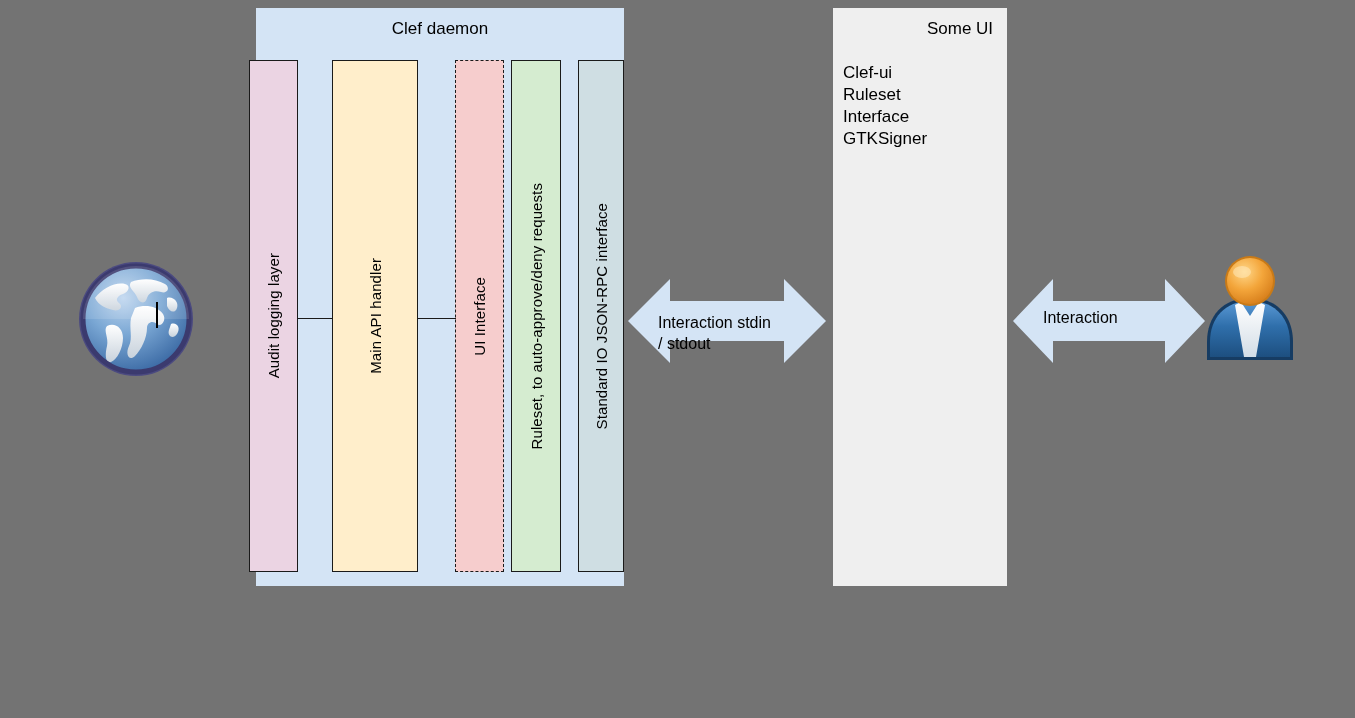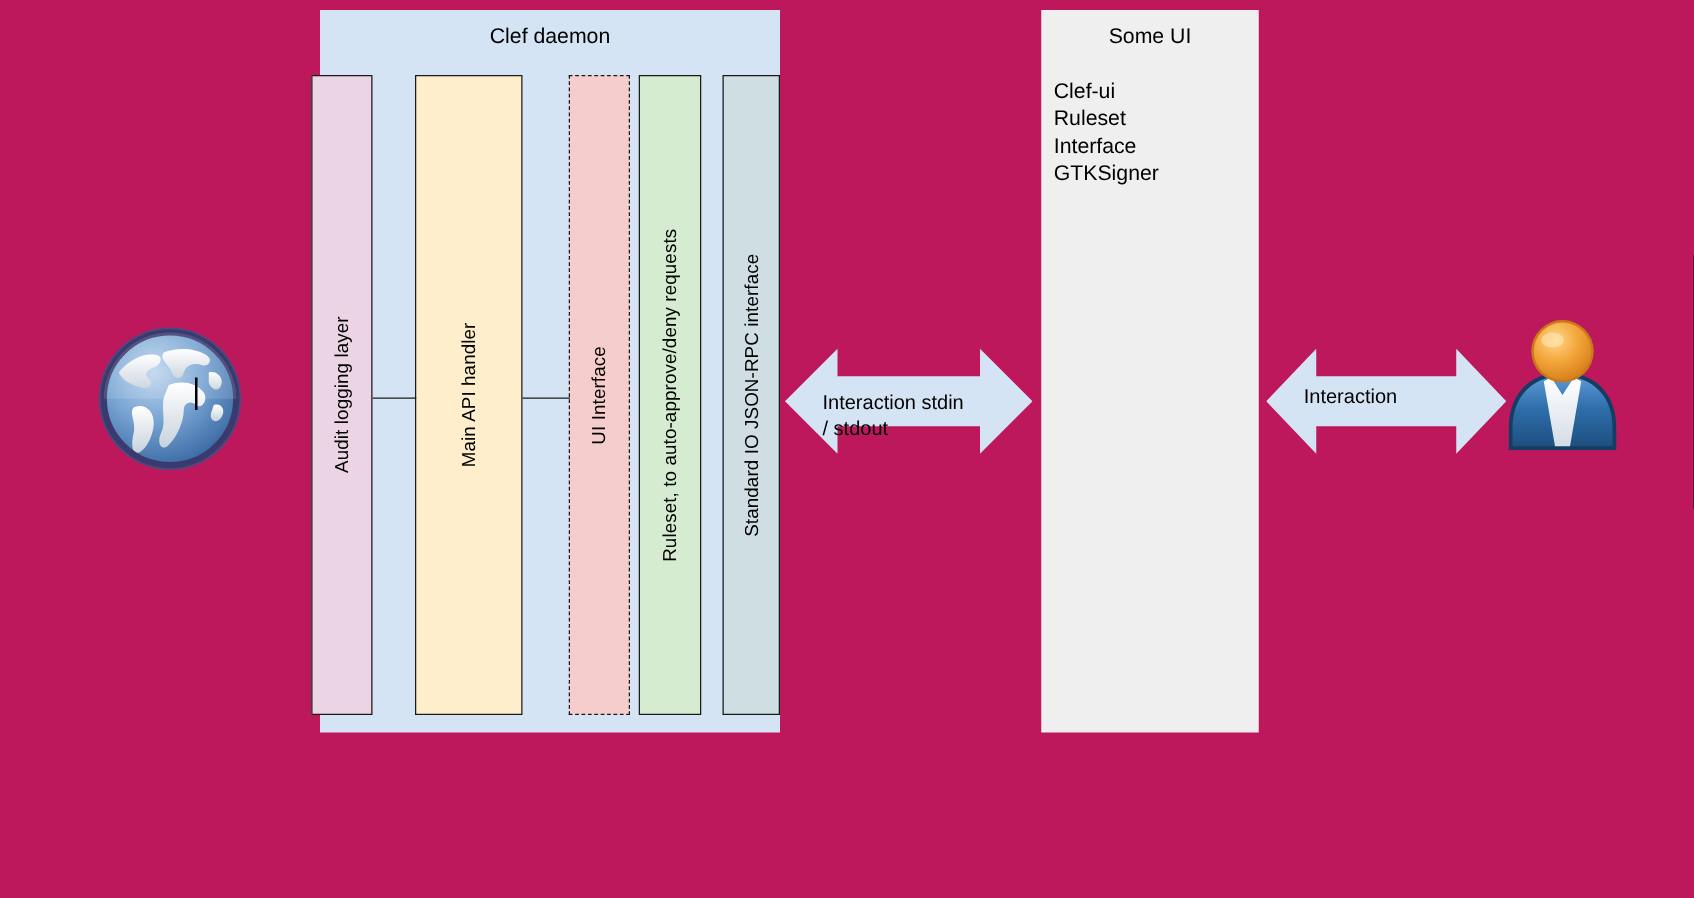--- a/index.html
+++ b/index.html
@@ -12,21 +12,21 @@
     height: 718px;
     position: relative;
     overflow: hidden;
     font-family: "Liberation Sans", sans-serif;
   }
   .canvas {
     position: absolute;
     left: 0; top: 0;
     width: 1355px;
     height: 718px;
-    background: #be185d;
+    background: #737373;
   }
 
   
   .daemon-container {
     position: absolute;
     left: 256px;
     top: 8px;
     width: 368px;
     height: 578px;
     background: #d4e4f5;
@@ -92,20 +92,21 @@
   }
   .ui-box-title {
     position: absolute;
     left: 833px;
     top: 18px;
     width: 174px;
     text-align: center;
     font-size: 17px;
     color: #000000;
     line-height: 22px;
+    padding-left: 40px;
   }
   .ui-list {
     position: absolute;
     left: 843px;
     top: 62px;
     width: 160px;
     font-size: 17px;
     color: #000000;
     line-height: 22px;
   }

